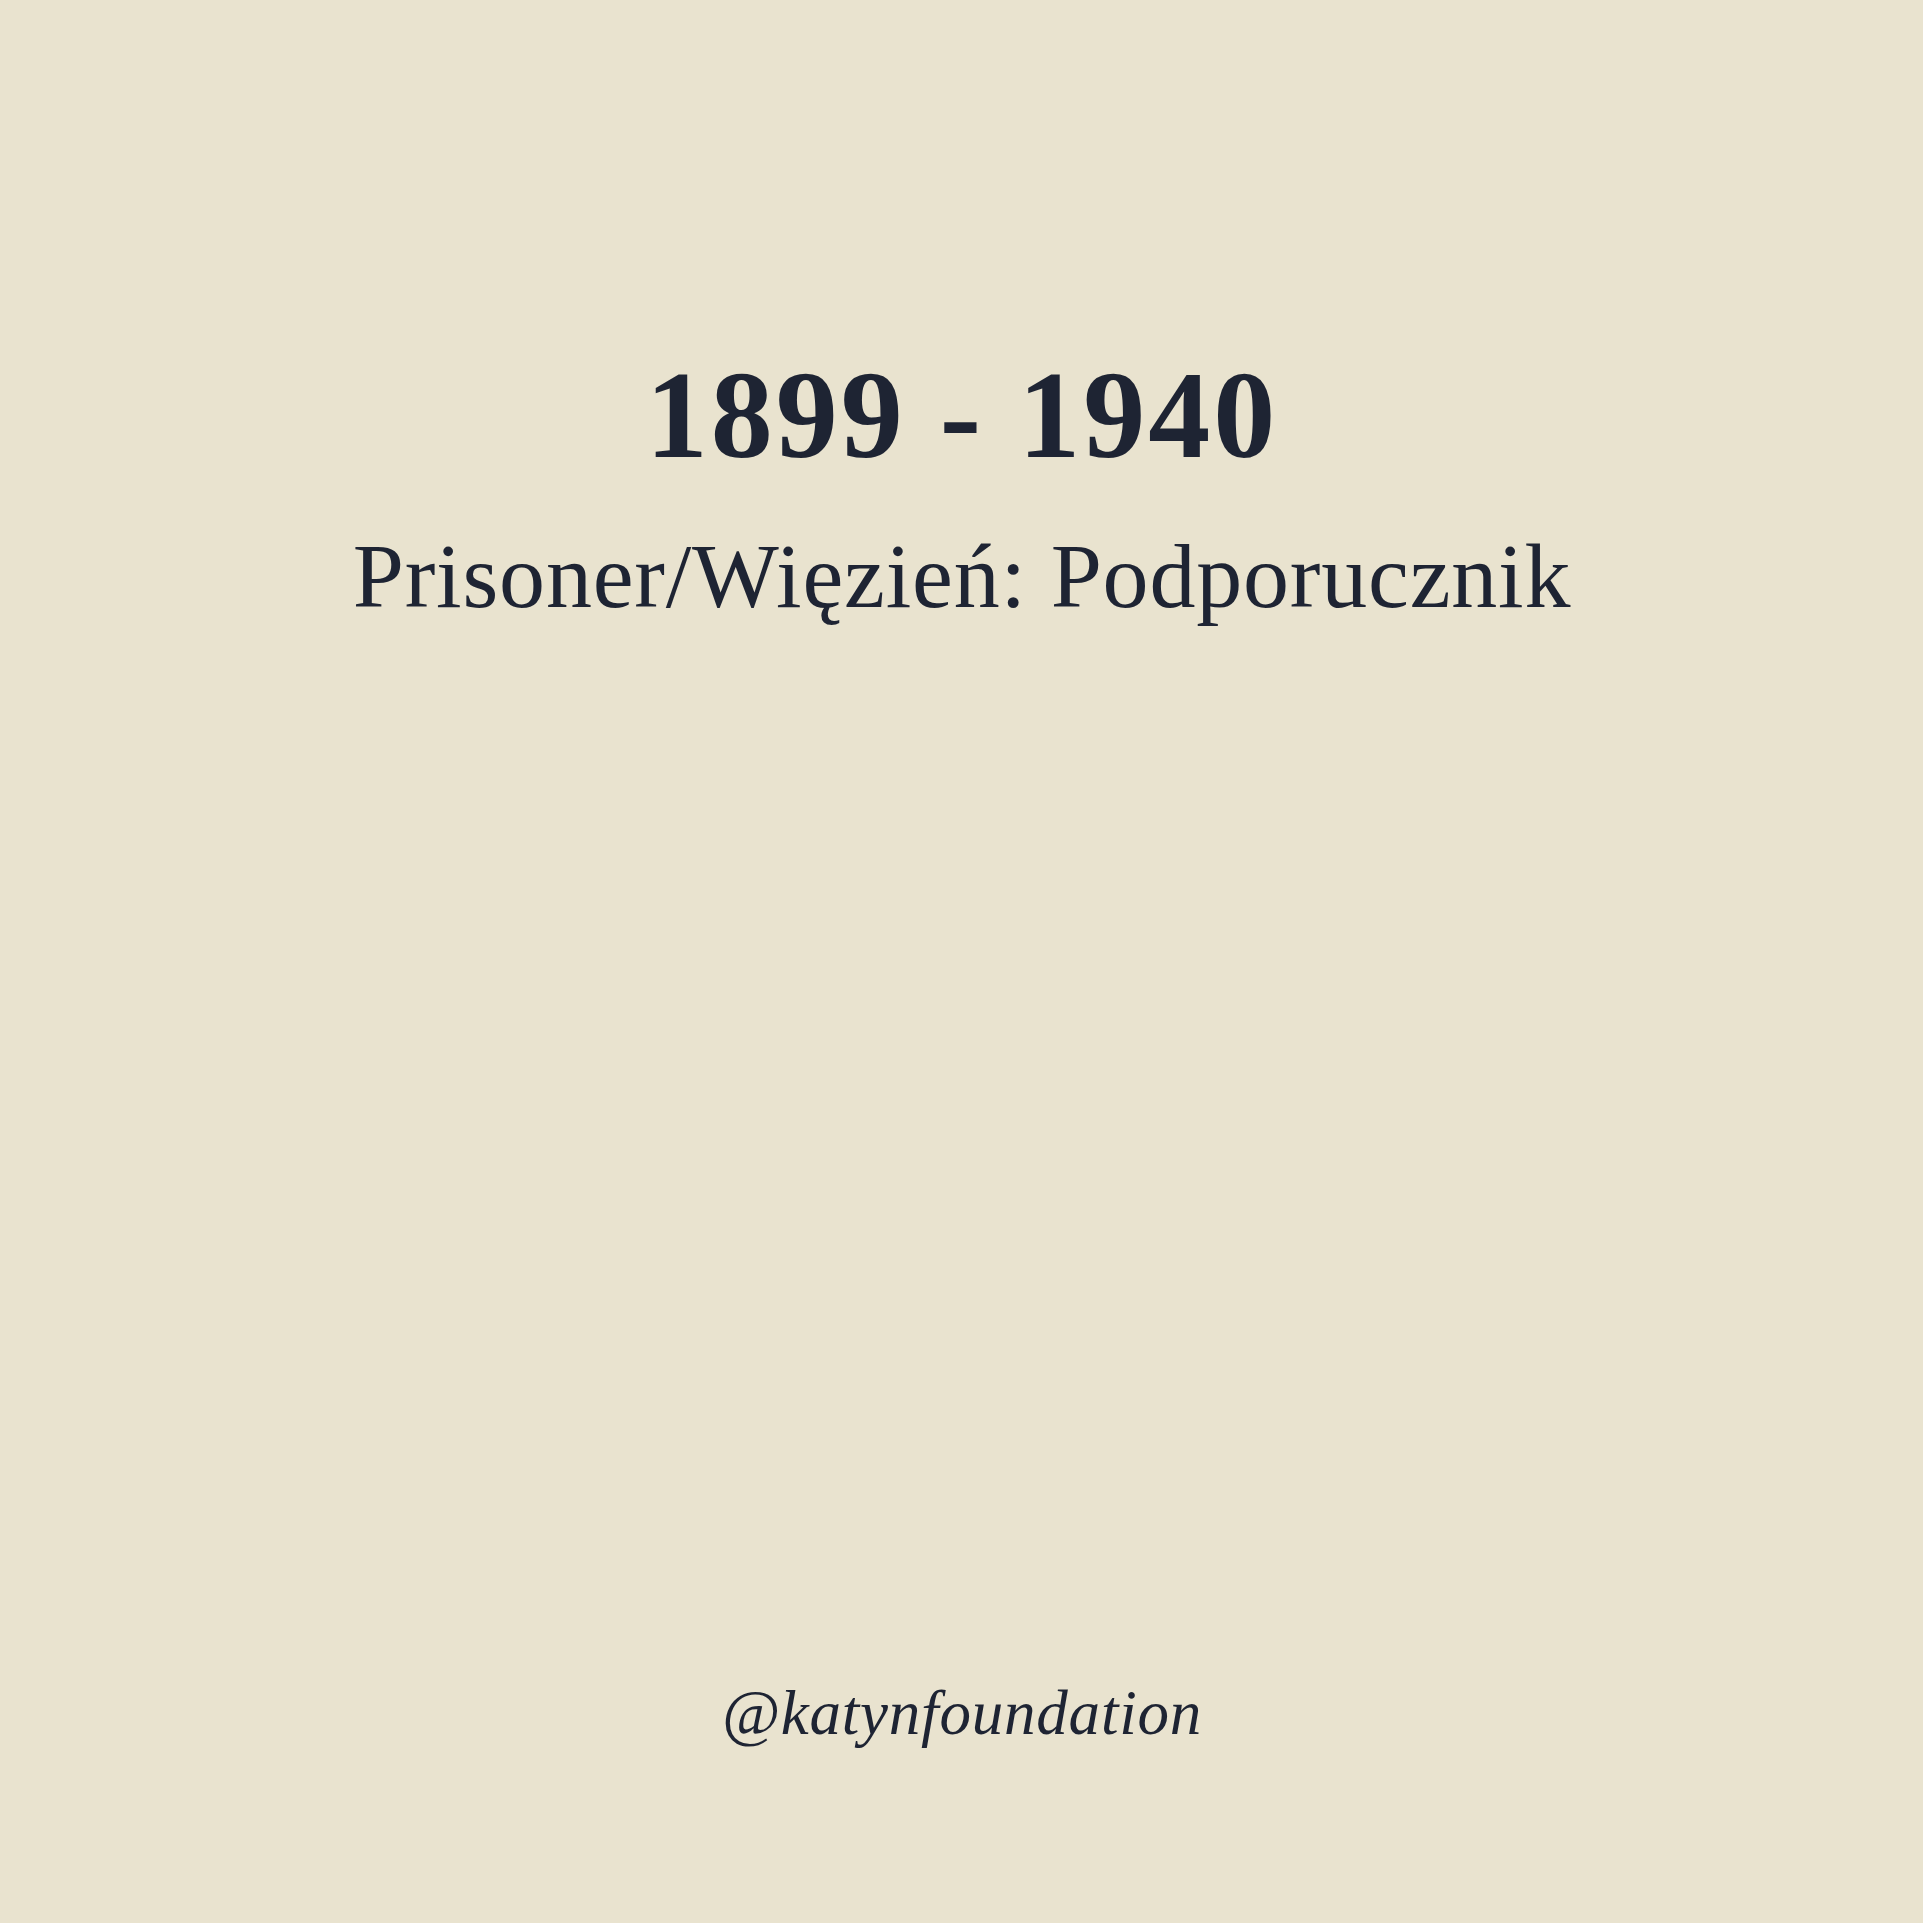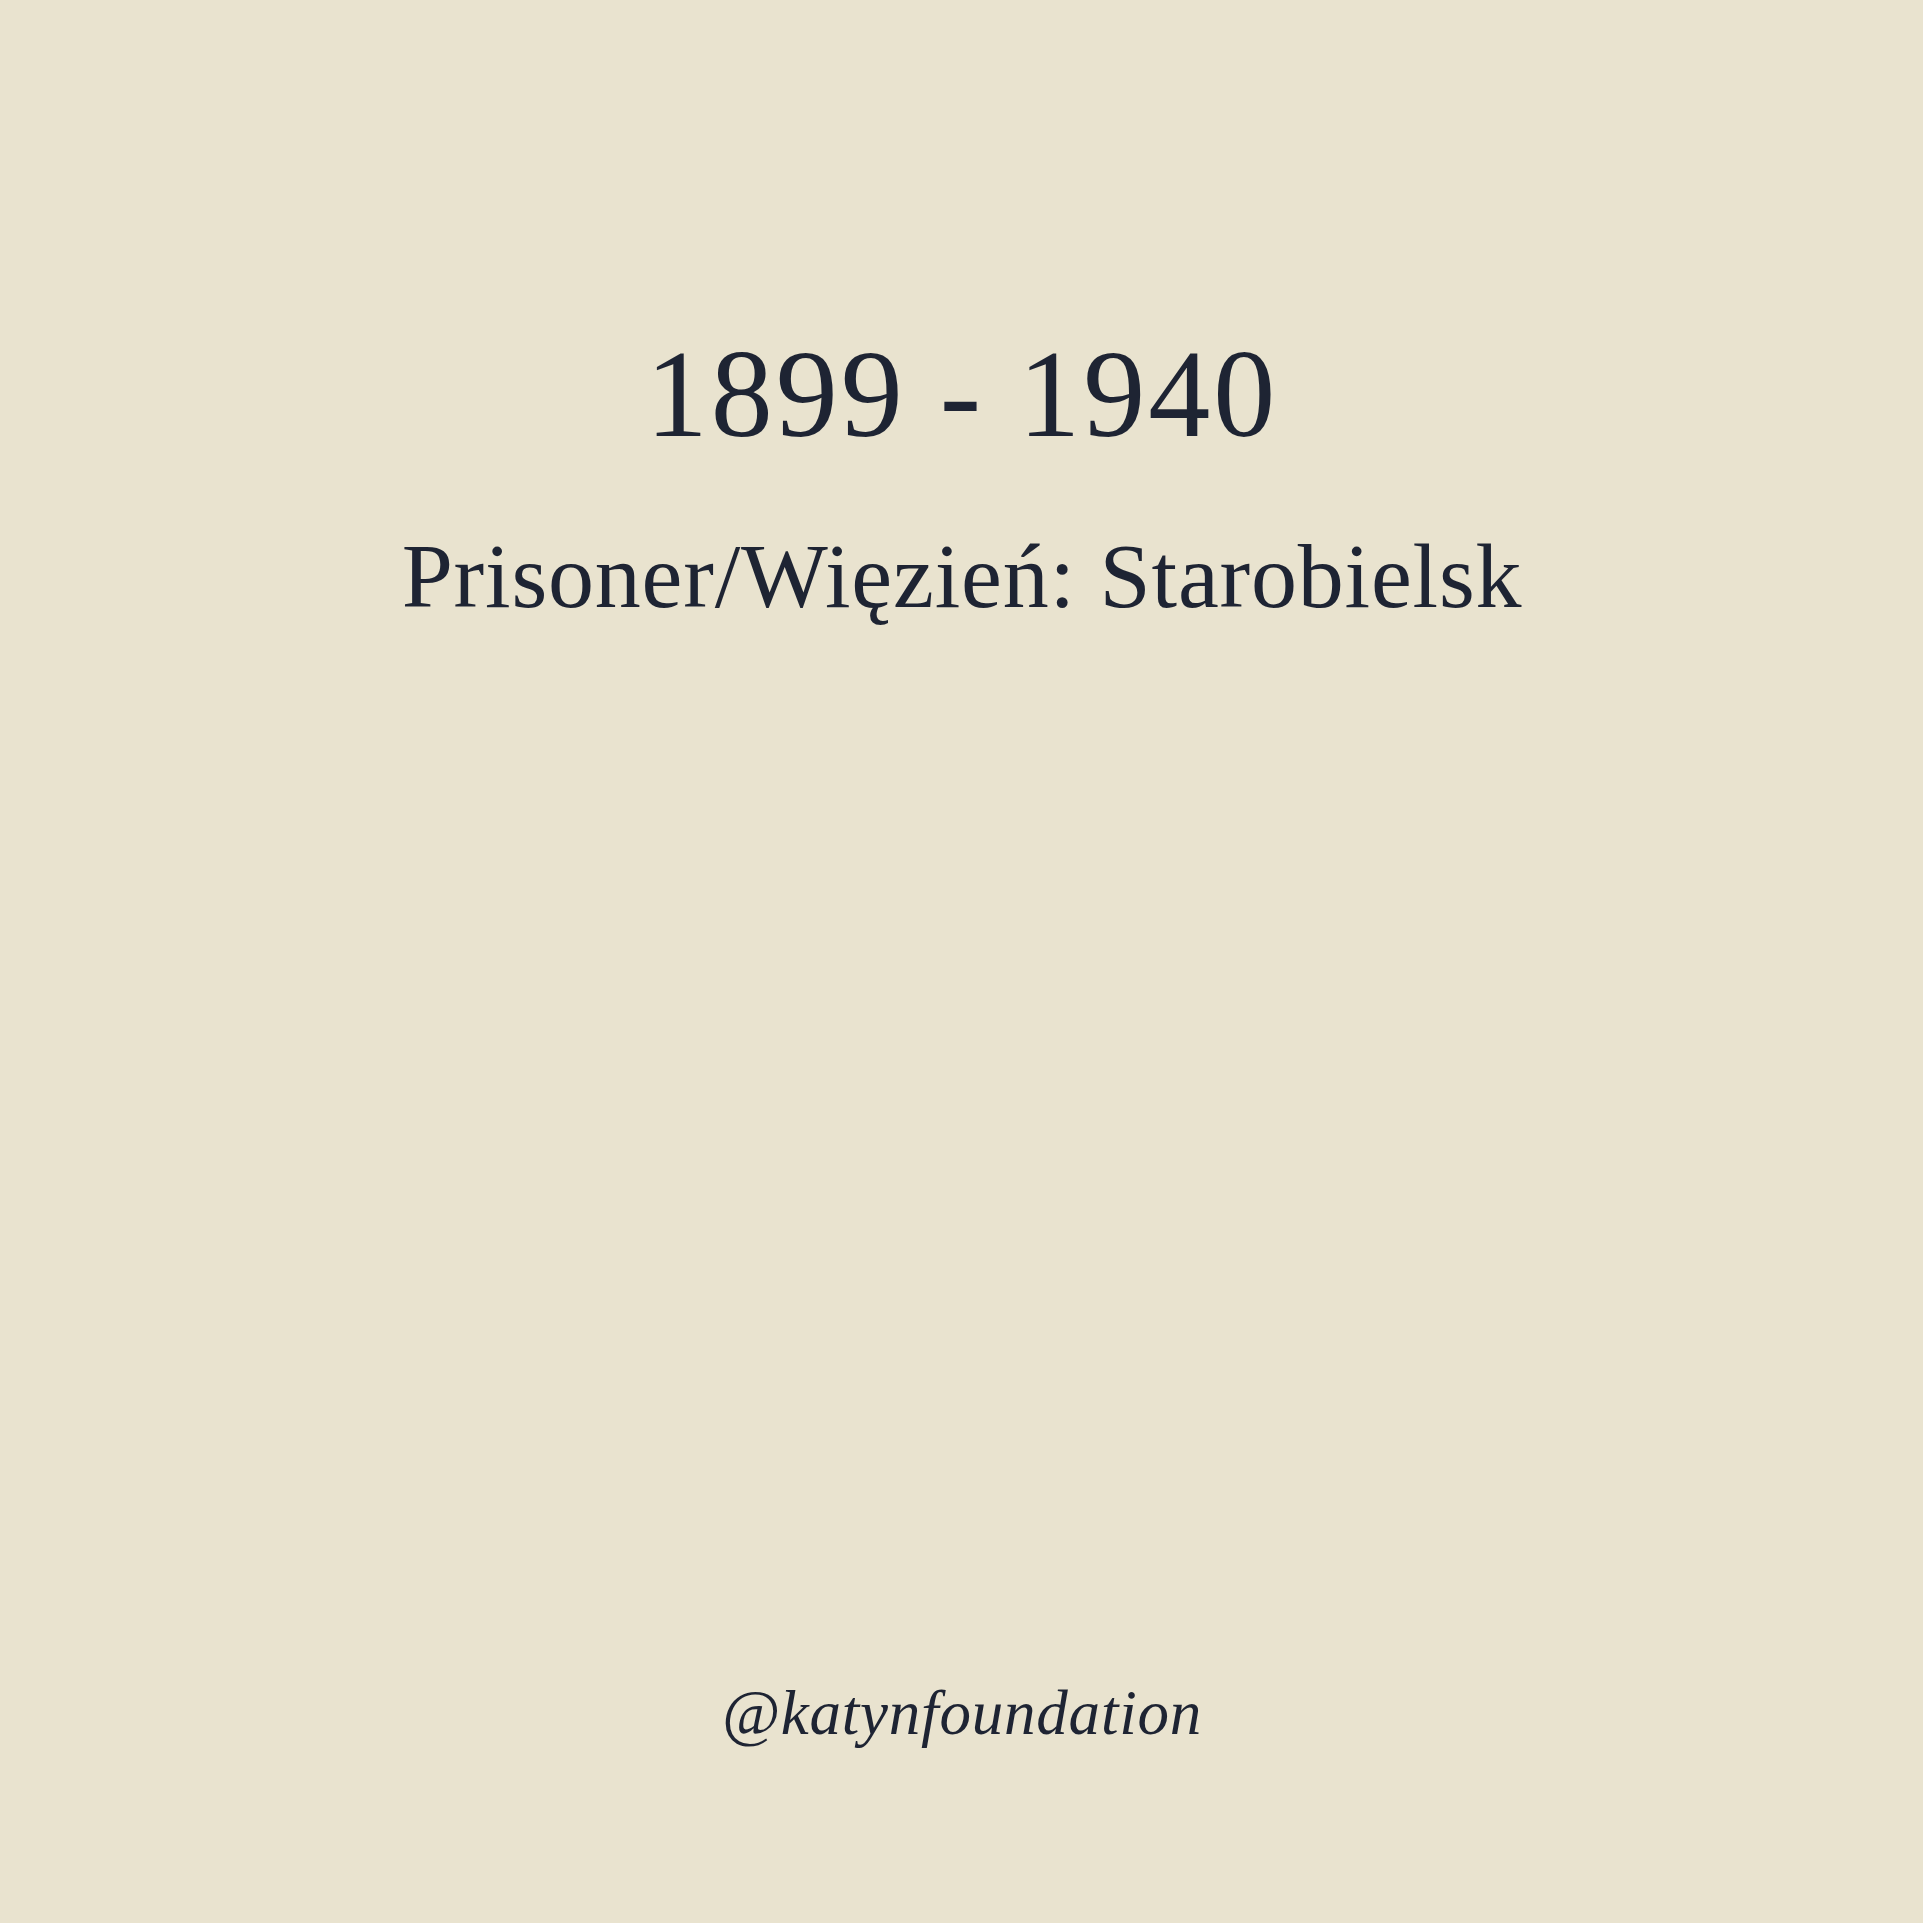--- a/index.html
+++ b/index.html
@@ -22,23 +22,24 @@
   .line {
     position: absolute;
     left: 0;
     width: 100%;
     text-align: center;
     line-height: 1;
     white-space: nowrap;
     font-weight: 400;
   }
   .years {
-    top: 333px;
+    top: 354px;
     font-size: 124px;
     letter-spacing: 3px;
+    font-weight: bold;
   }
   .prisoner {
     top: 530px;
     font-size: 92px;
     letter-spacing: 0.8px;
   }
   .name {
     top: 848px;
     font-size: 174px;
     letter-spacing: 3px;
@@ -59,20 +60,20 @@
     font-style: italic;
     letter-spacing: 0.8px;
   }
 </style>
 </head>
 <body>
 
 <div class="card">
   <div class="line years">1899 - 1940</div>
 
-  <div class="line prisoner">Prisoner/Więzień: Starobielsk</div>
+  <div class="line prisoner">Prisoner/Więzień: Podporucznik</div>
 
 
 
 
   <div class="line handle">@katynfoundation</div>
 </div>
 
 
 </body></html>

